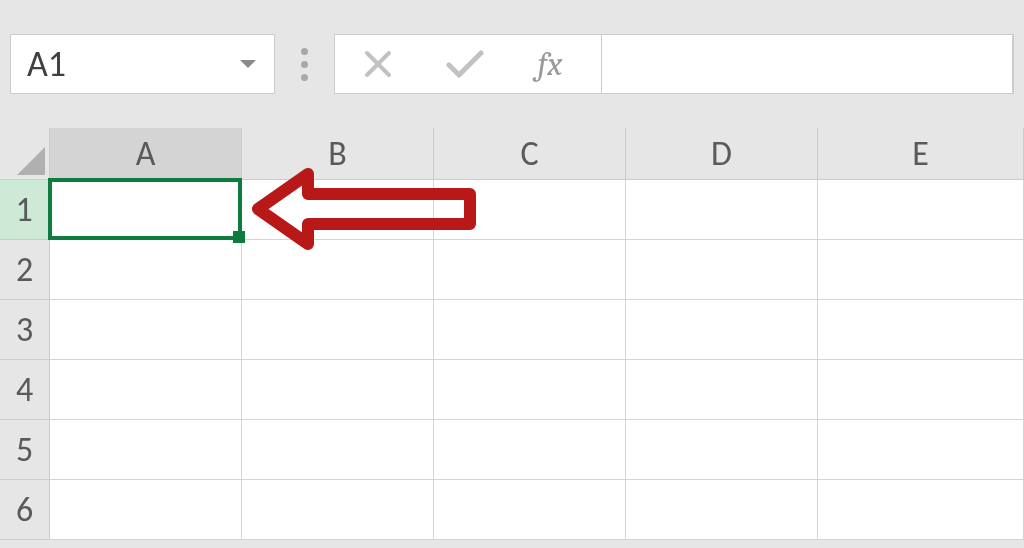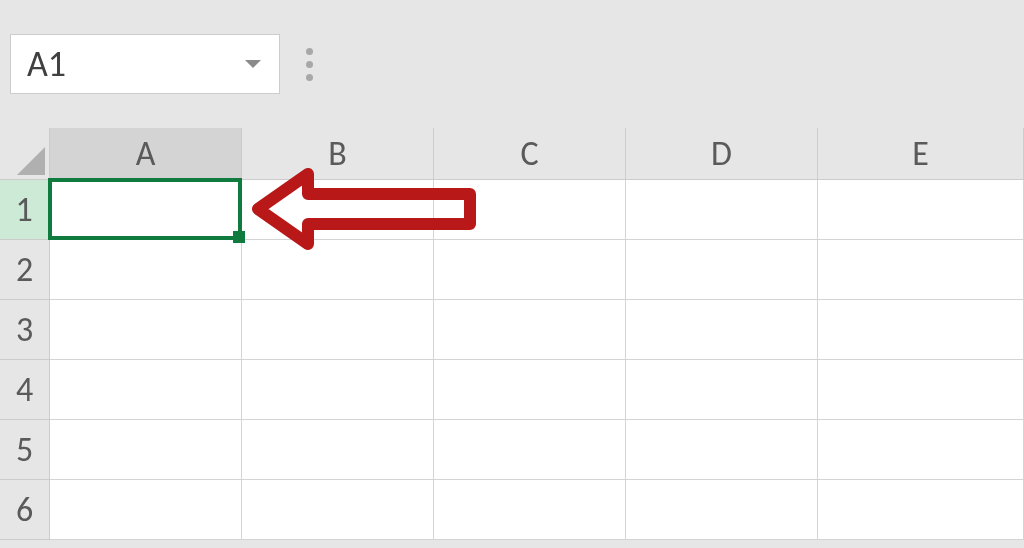--- a/index.html
+++ b/index.html
@@ -217,20 +217,35 @@
         </svg>
     </span>
   </div>
 
   <div class="vertical-dots">
     <span></span>
       <span></span>
       <span></span>
   </div>
 
+  <div class="fx-bar">
+    <div class="fx-btn" aria-label="Cancel">
+      <svg width="32" height="32" viewBox="0 0 32 32">
+        <line x1="5" y1="5" x2="27" y2="27" stroke="#c2c2c2" stroke-width="4" stroke-linecap="round"></line>
+        <line x1="27" y1="5" x2="5" y2="27" stroke="#c2c2c2" stroke-width="4" stroke-linecap="round"></line>
+      </svg>
+    </div>
+    <div class="fx-btn" aria-label="Enter">
+      <svg width="40" height="32" viewBox="0 0 40 32">
+        <polyline points="5,17 15,27 37,5" fill="none" stroke="#c2c2c2" stroke-width="5" stroke-linecap="round" stroke-linejoin="round"></polyline>
+      </svg>
+    </div>
+    <div class="fx-label">fx</div>
+    <input class="formula-input" type="text" value="" style="">
+  </div>
 </div>
 
 <div class="grid-area">
   <div class="col-headers">
     <div class="select-all-triangle"></div>
     <div class="col-header active col-A">A</div>
     <div class="col-header col-B">B</div>
     <div class="col-header col-C">C</div>
     <div class="col-header col-D">D</div>
     <div class="col-header col-E">E</div>

